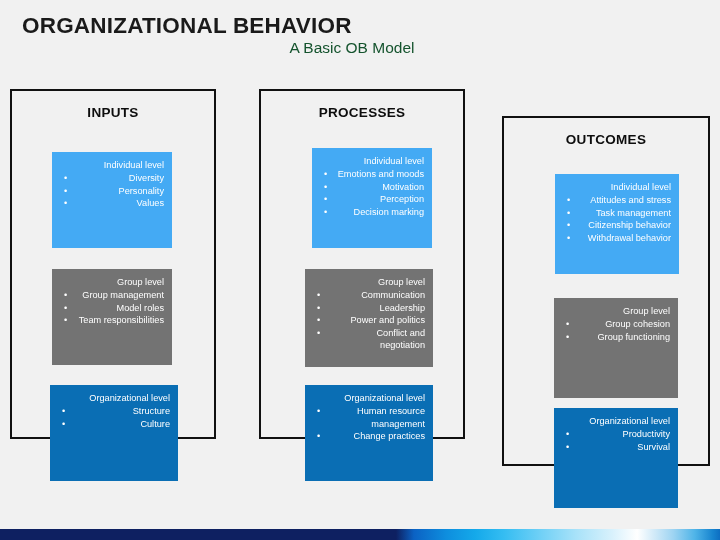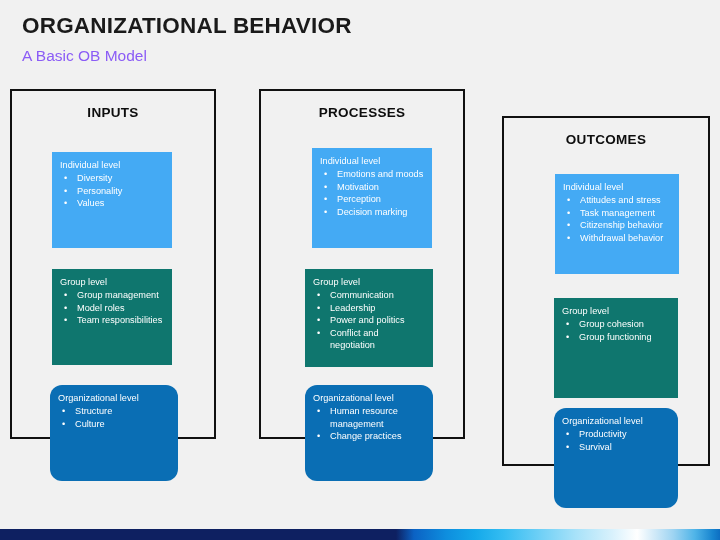--- a/index.html
+++ b/index.html
@@ -31,23 +31,23 @@
     font-size: 22.5px;
     font-weight: bold;
     color: #1a1a1a;
     letter-spacing: 0.2px;
     line-height: 1.2;
     white-space: nowrap;
   }
   #slide-subtitle {
     font-size: 15.5px;
     font-weight: normal;
-    color: #8b5cf6;
-    margin-top: 8px;
+    color: #14532d;
     line-height: 1.2;
+    text-align: center;
   }
 
   
   #columns {
     position: absolute;
     left: 10px;
     top: 89px;
     width: 700px;
     height: 414px;
   }
@@ -74,20 +74,21 @@
     color: #0d0d0d;
     letter-spacing: 0.3px;
   }
 
   .boxes {
     position: absolute;
     left: 0;
     top: 0;
     width: 100%;
     height: 100%;
+    text-align: right;
   }
 
   
   .level-box {
     position: absolute;
     box-sizing: border-box;
     padding: 7px 8px 6px 8px;
     color: #ffffff;
     overflow: hidden;
   }
@@ -114,22 +115,22 @@
     position: absolute;
     left: 4px;
     top: 0;
     font-size: 9.2px;
     line-height: 12.6px;
     color: #ffffff;
   }
 
   
   .tier-0 { background: #44AAF4; }
-  .tier-1 { background: #0f766e; }
-  .tier-2 { background: #0A6EB4; border-radius: 12px; }
+  .tier-1 { background: #737373; }
+  .tier-2 { background: #0A6EB4; }
 
   
   #bottom-bar {
     position: absolute;
     left: 0;
     bottom: 0;
     width: 720px;
     height: 11px;
     background: linear-gradient(
       to right,

